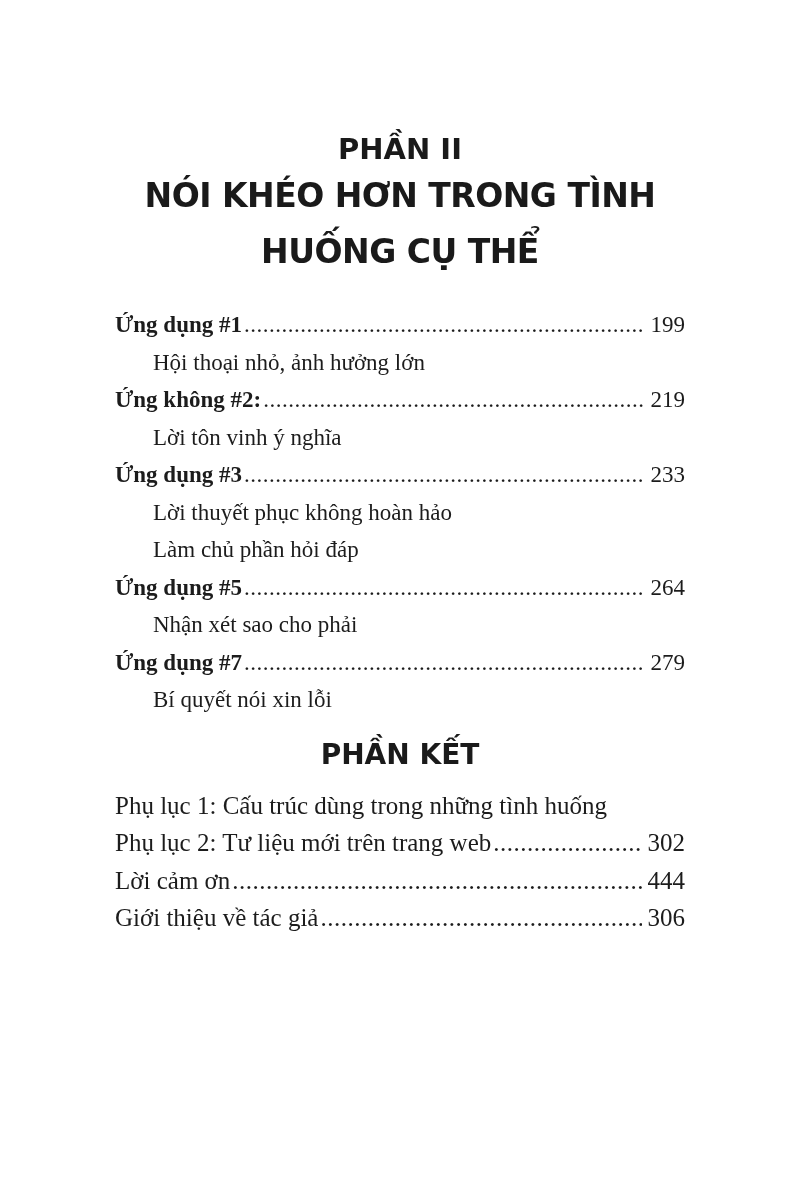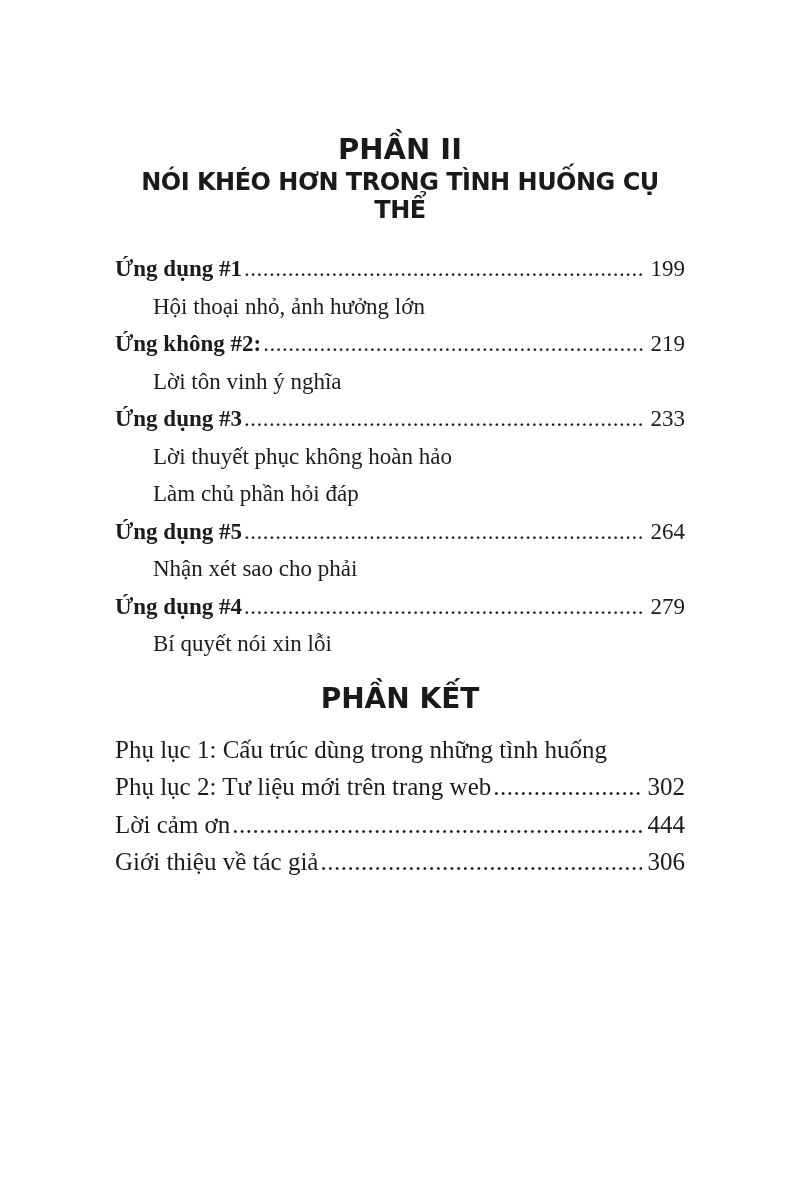--- a/index.html
+++ b/index.html
@@ -25,22 +25,22 @@
     font-family: "DejaVu Sans", sans-serif;
     font-weight: bold;
     text-align: center;
     color: #1a1a1a;
   }
   .h-part {
     font-size: 29px;
     line-height: 38px;
   }
   .h-sub {
-    font-size: 24px;
-    line-height: 28px;
+    font-size: 33px;
+    line-height: 56px;
     letter-spacing: -0.5px;
   }
   .h-conclusion {
     font-size: 28px;
     line-height: 40px;
     margin-top: 16px;
     text-align: center;
   }
   .toc {
     margin-top: 26px;
@@ -117,21 +117,21 @@
       <div class="subtitle">Làm chủ phần hỏi đáp</div>
 
       <div class="row">
         <span class="label-bold">Ứng dụng #5</span>
         <span class="dots"></span>
         <span class="pagenum">264</span>
       </div>
       <div class="subtitle">Nhận xét sao cho phải</div>
 
       <div class="row">
-        <span class="label-bold">Ứng dụng #4</span>
+        <span class="label-bold">Ứng dụng #7</span>
         <span class="dots"></span>
         <span class="pagenum">279</span>
       </div>
       <div class="subtitle">Bí quyết nói xin lỗi</div>
 
     </div>
 
     <div class="heading h-conclusion">PHẦN KẾT</div>
 
     <div class="toc-conclusion">

